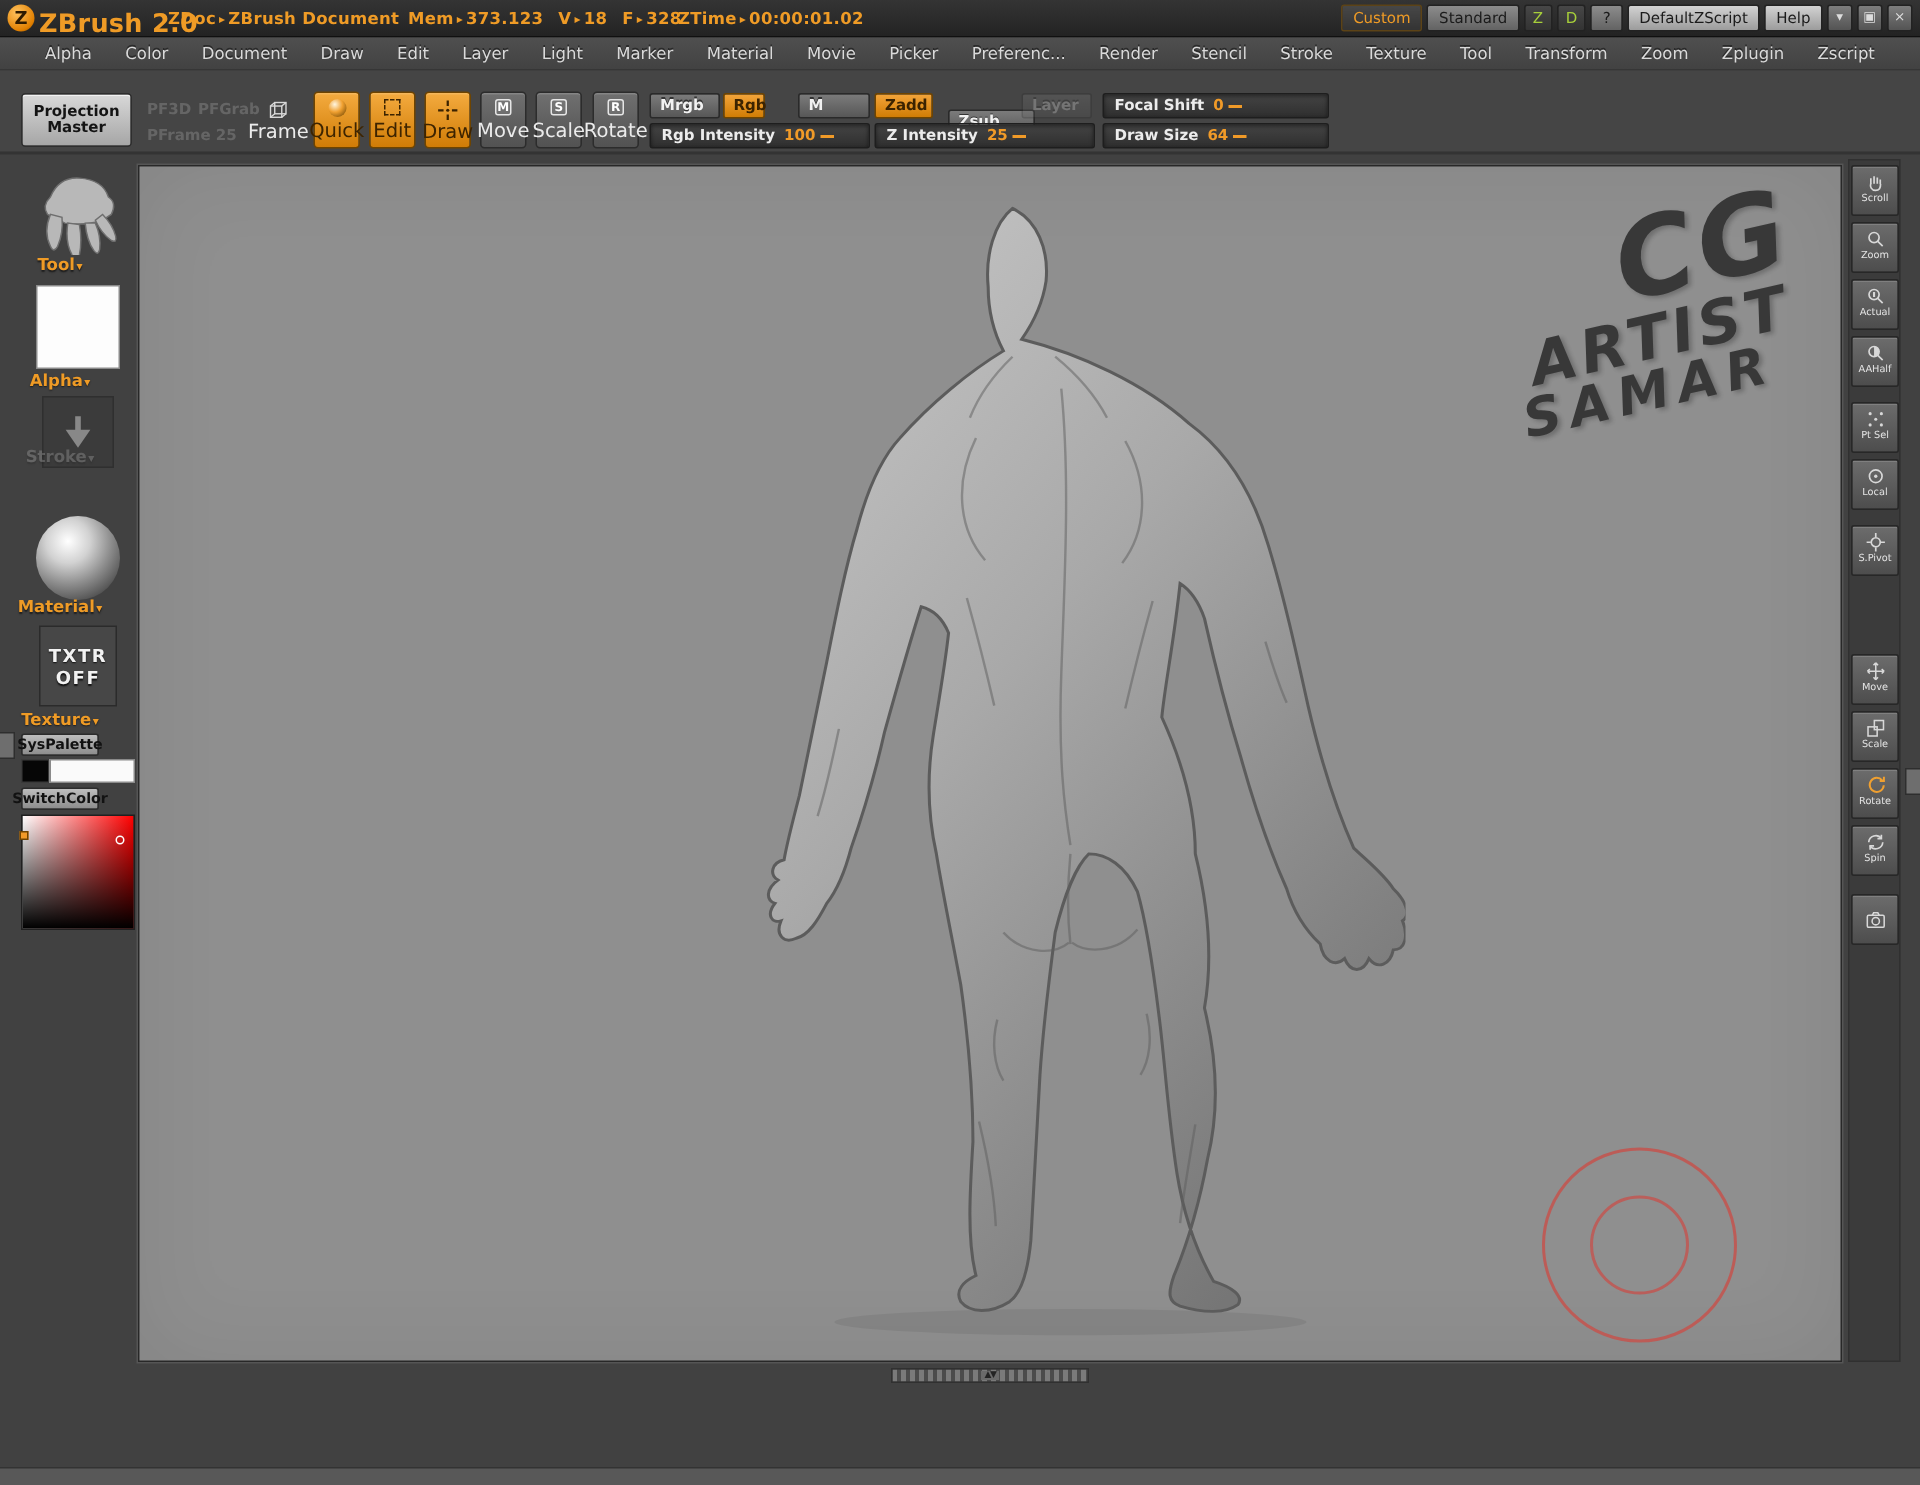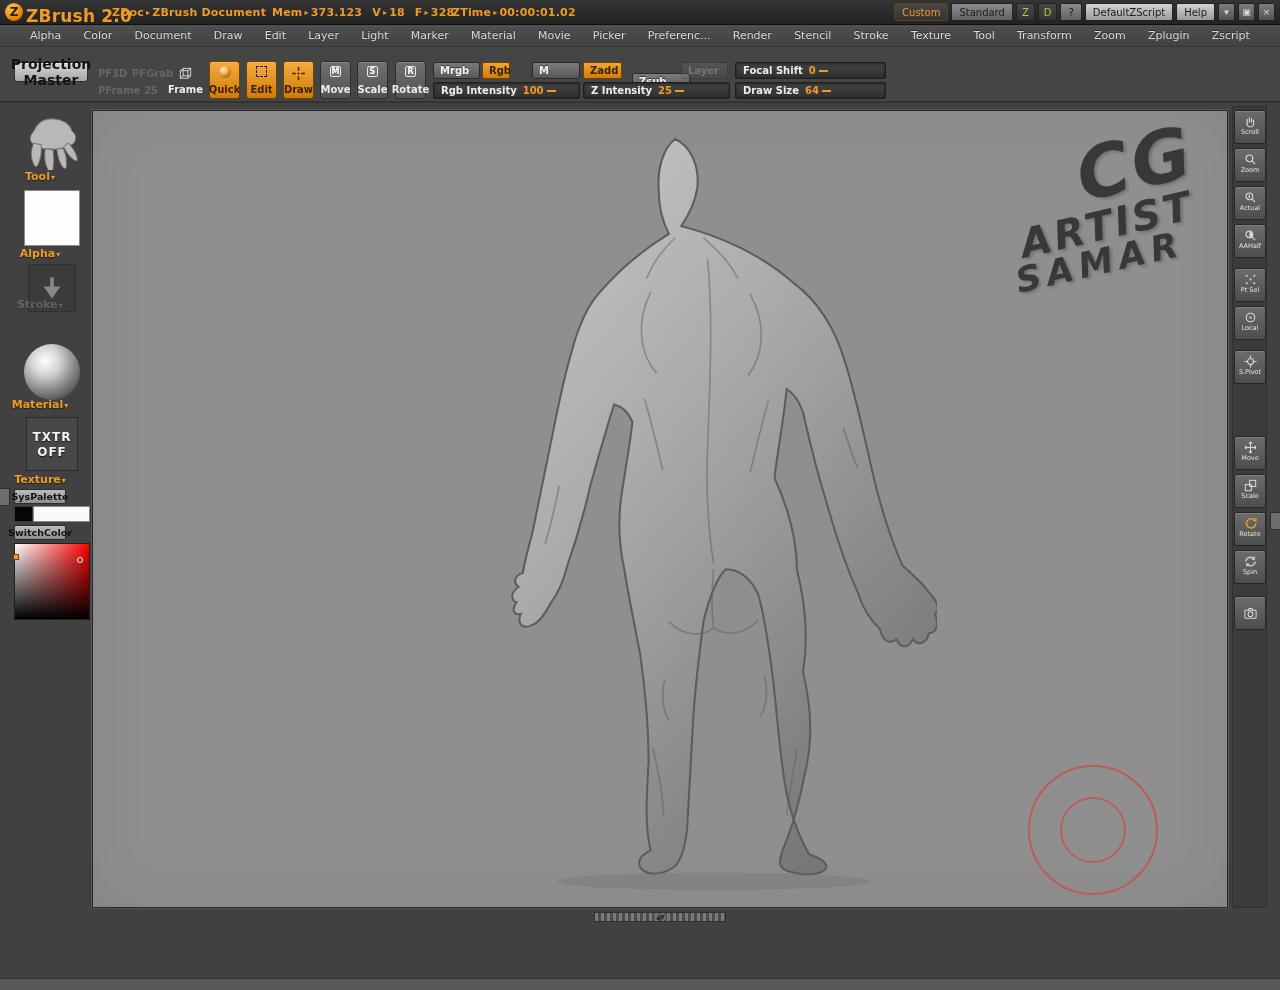--- a/index.html
+++ b/index.html
@@ -22,28 +22,28 @@
   .tbtn.light{background:linear-gradient(#d2d2d2,#9c9c9c)}
   .tbtn.win{width:17px;padding:0;color:#ddd;background:linear-gradient(#7d7d7d,#545454);font-size:9px}
 
   
   .menubar{position:absolute;top:25px;left:0;right:0;height:22px;background:linear-gradient(#4f4f4f,#424242);
     border-bottom:1px solid #363636;display:flex;align-items:center;justify-content:space-between;padding:0 30px}
   .menubar span{font-size:11px;color:#dadada;text-shadow:0 -1px 0 #2a2a2a;white-space:nowrap}
 
   
   .toolbar{position:absolute;top:47px;left:0;right:0;height:56px;background:#454545;border-bottom:2px solid #333}
-  .pm-btn{position:absolute;left:14px;top:15px;width:74px;height:20px;background:linear-gradient(#d8d8d8,#a6a6a6);
-    border:1px solid #2e2e2e;border-radius:3px;color:#141414;font-size:14px;font-weight:bold;display:flex;
+  .pm-btn{position:absolute;left:14px;top:15px;width:74px;height:36px;background:linear-gradient(#d8d8d8,#a6a6a6);
+    border:1px solid #2e2e2e;border-radius:3px;color:#141414;font-size:10px;font-weight:bold;display:flex;
     align-items:center;justify-content:center;text-align:center;line-height:1.15;box-shadow:inset 0 1px 0 #f2f2f2}
   .faded{position:absolute;color:#aaa;opacity:.32;font-size:10px;font-weight:bold;white-space:nowrap}
   .tool-btn{position:absolute;display:flex;flex-direction:column;align-items:center;justify-content:space-between;
     padding:4px 2px 3px;width:31px;height:38px;border:1px solid #2c2c2c;border-radius:3px;
     background:linear-gradient(#707070,#525252);box-shadow:inset 0 1px 0 rgba(255,255,255,.15)}
-  .tool-btn .lbl{font-size:10px;color:#ebebeb;font-weight:bold}
+  .tool-btn .lbl{font-size:13px;color:#ebebeb;font-weight:normal}
   .tool-btn.orange{background:linear-gradient(#f4ab3f,#d07c06);border-color:#6e4400}
   .tool-btn.orange .lbl{color:#3d2400}
   .tool-btn.flat{border-color:transparent;background:none;box-shadow:none}
   .lbox{width:11px;height:11px;border:1px solid #e6e6e6;border-radius:2px;font-size:8px;font-weight:bold;color:#fff;
     display:flex;align-items:center;justify-content:center;background:rgba(255,255,255,.07)}
   .sphere{width:12px;height:12px;border-radius:50%;background:radial-gradient(circle at 35% 30%,#fff6e0,#f0a030 45%,#6b4200 95%)}
   .marquee{width:11px;height:11px;border:1px dashed #3b2300}
   .mode-btn{position:absolute;height:17px;display:flex;align-items:center;padding-left:6px;font-size:10px;font-weight:bold;
     border:1px solid #2a2a2a;border-radius:2px;background:linear-gradient(#7b7b7b,#575757);color:#f1f1f1;text-shadow:0 -1px 0 #333}
   .mode-btn.orange{background:linear-gradient(#f2a43a,#d17d05);color:#3b2300;border-color:#6e4400;text-shadow:none}

